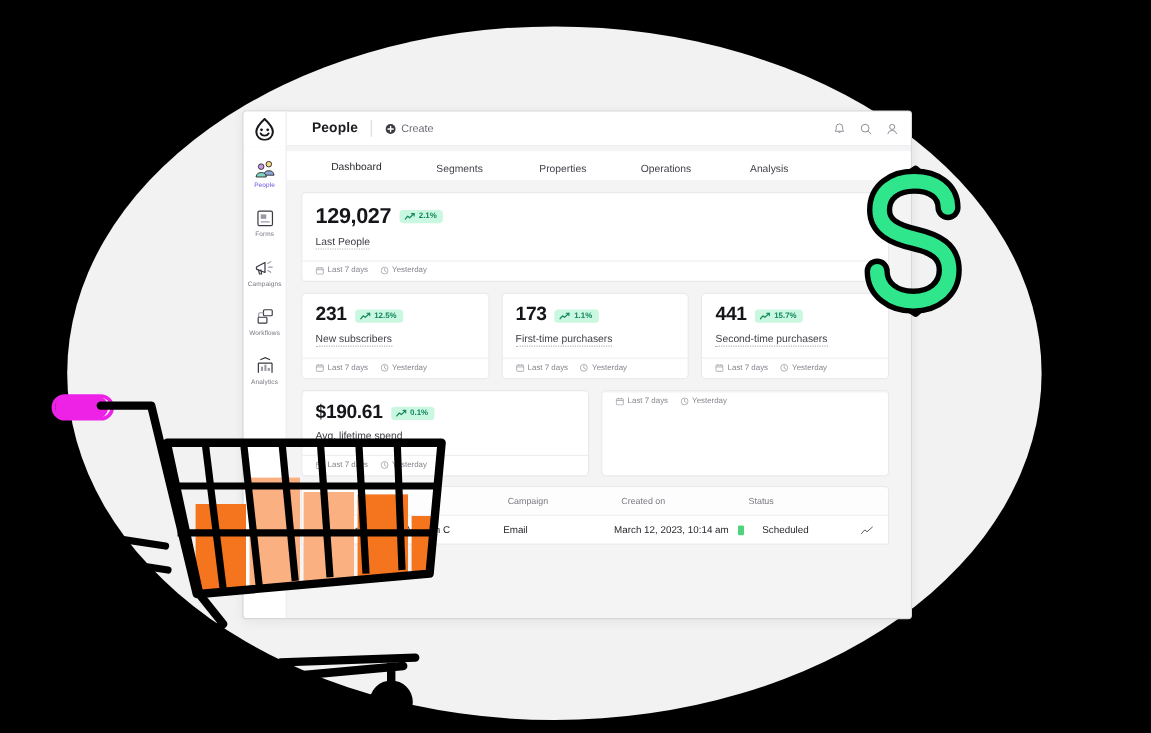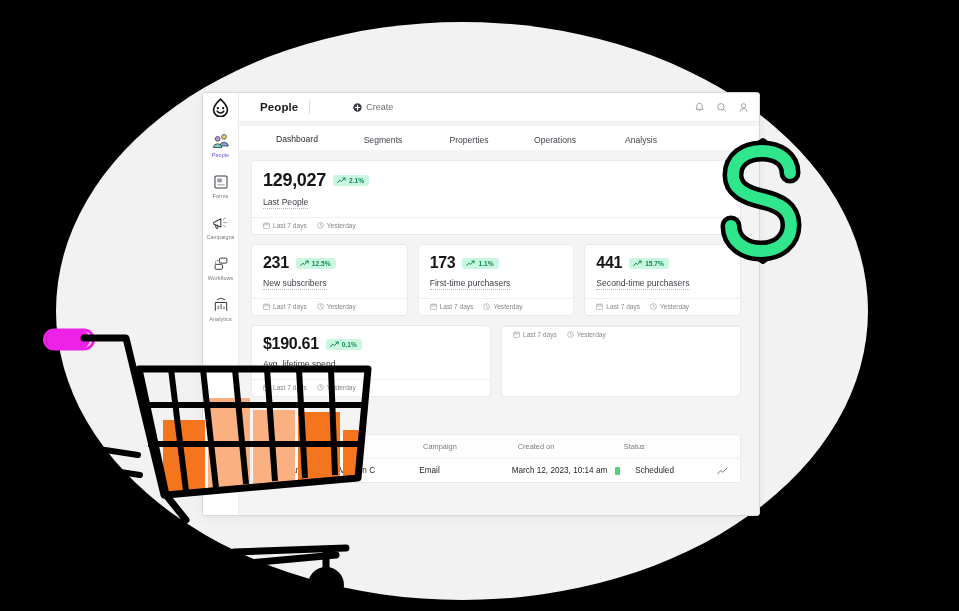--- a/index.html
+++ b/index.html
@@ -45,21 +45,21 @@
     display: flex; align-items: center; justify-content: center;
     background: #FFFFFF;
     border-right: 1px solid #ECECEF;
   }
   .brand-title {
     margin-left: 21px;
     font-size: 11.5px; font-weight: bold; color: #1B1B20;
     letter-spacing: .1px;
   }
   .vsep { width: 1px; height: 14px; background: #DDDDE2; margin: 0 11px; }
-  .create-btn { display: flex; align-items: flex-end; gap: 4px; cursor: pointer; margin-left: 32px; }
+  .create-btn { display: flex; align-items: flex-end; gap: 4px; cursor: pointer; }
   .create-label { font-size: 9px; color: #6B6B75; }
   .topbar-right {
     margin-left: auto; margin-right: 10px;
     display: flex; align-items: center; gap: 11px;
   }
 
   
   .sidebar {
     position: absolute; left: 0; top: 29px;
     width: 36px; bottom: 0;
@@ -132,21 +132,21 @@
   .chip { display: flex; align-items: center; gap: 3px; }
   .chip-text { font-size: 6.6px; color: #86868F; }
 
   .row-3 { display: flex; gap: 10px; margin-top: 9px; justify-content: space-between; }
   .row-3 > .card { flex: 1; }
   .row-2 { display: flex; gap: 10px; margin-top: 9px; }
   .row-2 > .card { flex: 1; }
 
   
   .table-card {
-    margin-top: 37px;
+    margin-top: 8px;
     background: #FFFFFF;
     border: 1px solid #EAEAEE;
     border-radius: 4px 4px 0 0;
     overflow: hidden;
   }
   .thead { display: flex; padding: 7px 12px; background: #FDFDFD; }
   .th { font-size: 7.4px; color: #797983; }
   .tbody-row { display: flex; padding: 7px 12px; align-items: center; border-top: 1px solid #F1F1F4; }
   .td { font-size: 8.2px; color: #26262D; }
   .col-name { width: 168px; }

